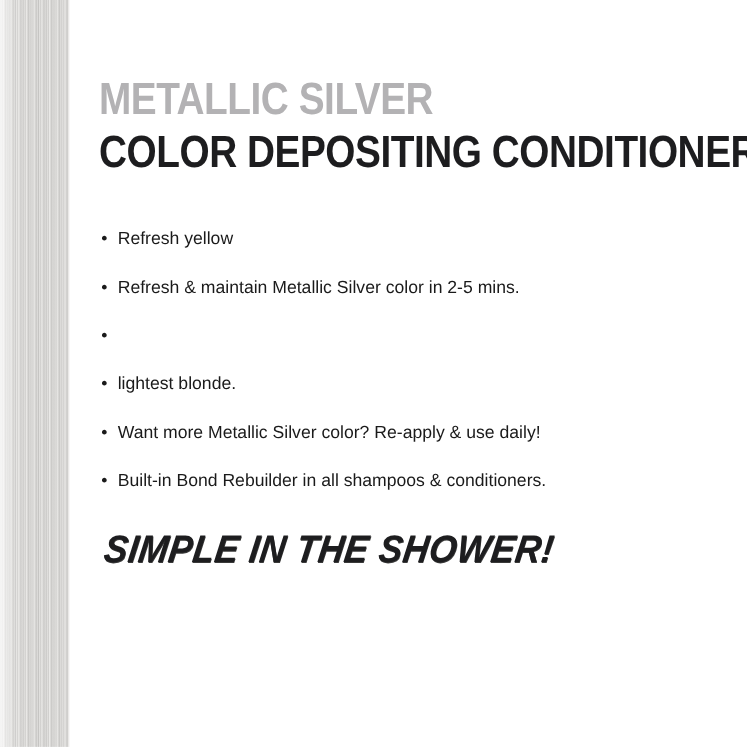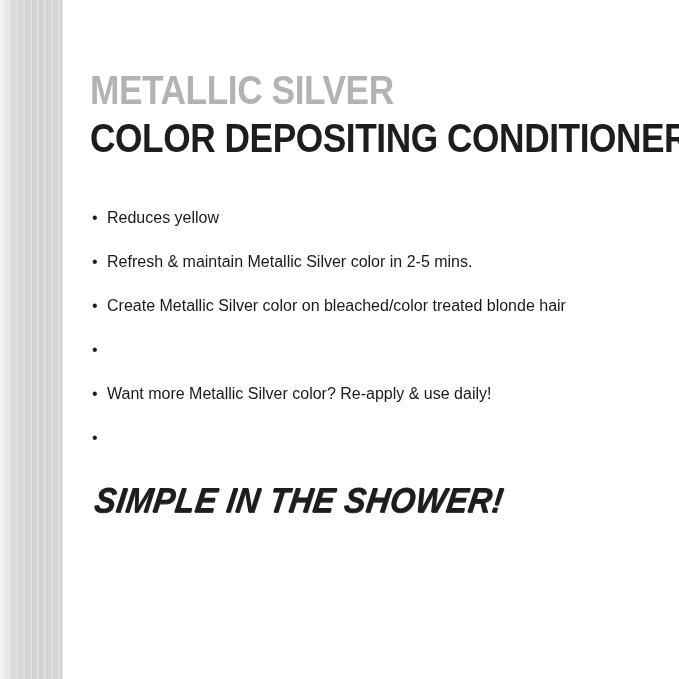--- a/index.html
+++ b/index.html
@@ -99,54 +99,55 @@
     <h1>
       <span class="title-line title-silver">METALLIC SILVER</span>
       <span class="title-line title-black">COLOR DEPOSITING CONDITIONER</span>
     </h1>
 
     <ul class="bullets">
 
       <li>
         <span class="dot">•</span>
         <span class="bl">
-          <div>Reduces yellow</div>
+          <div>Refresh yellow</div>
         </span>
       </li>
 
       <li>
         <span class="dot">•</span>
         <span class="bl">
           <div>Refresh &amp; maintain Metallic Silver color in 2-5 mins.</div>
         </span>
       </li>
 
       <li>
         <span class="dot">•</span>
         <span class="bl">
-          <div>Create Metallic Silver color on bleached/color treated blonde hair</div>
         </span>
       </li>
 
       <li>
         <span class="dot">•</span>
         <span class="bl">
+          <div>lightest blonde.</div>
         </span>
       </li>
 
       <li>
         <span class="dot">•</span>
         <span class="bl">
           <div>Want more Metallic Silver color? Re-apply &amp; use daily!</div>
         </span>
       </li>
 
       <li>
         <span class="dot">•</span>
         <span class="bl">
+          <div>Built-in Bond Rebuilder in all shampoos &amp; conditioners.</div>
         </span>
       </li>
 
     </ul>
 
     <div class="tagline">SIMPLE IN THE SHOWER!</div>
 
   </div>
 </div>
 

